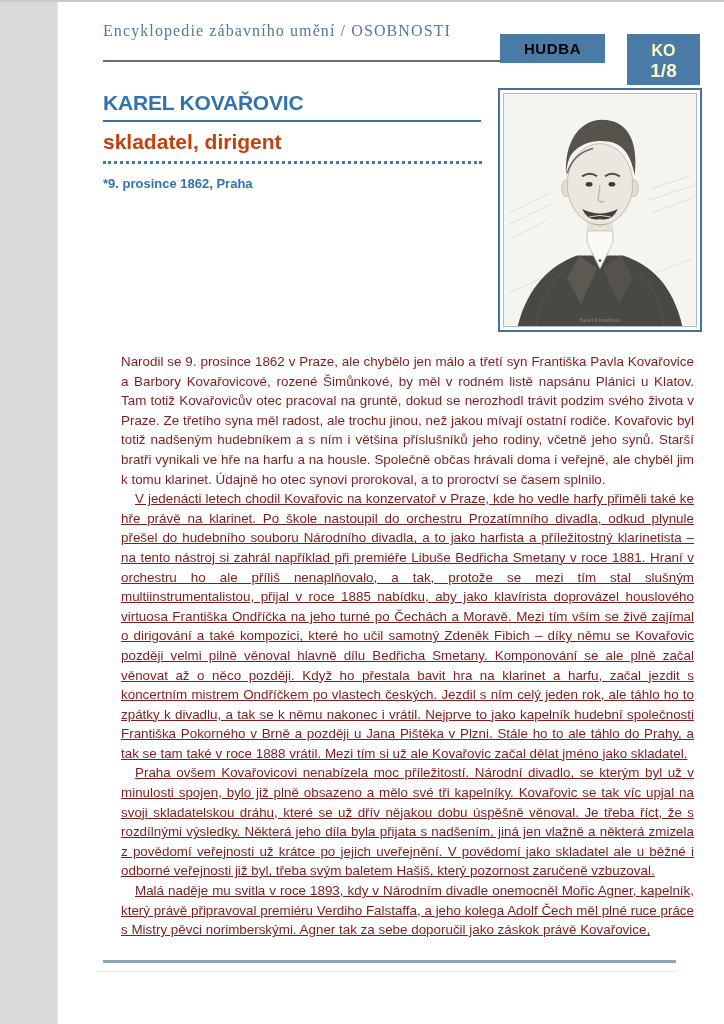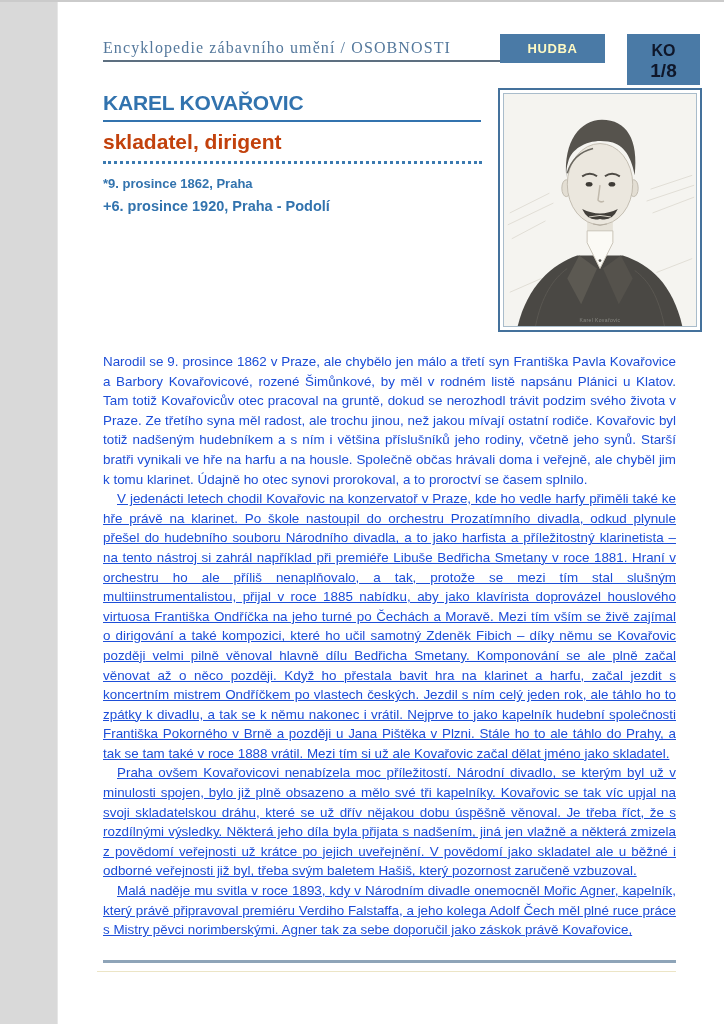--- a/index.html
+++ b/index.html
@@ -8,34 +8,34 @@
     background:#ffffff;
     font-family:"Liberation Sans",sans-serif;
     -webkit-font-smoothing:antialiased;
   }
   .page{position:relative;width:724px;height:1024px;background:#ffffff;overflow:hidden;}
   .side-strip{position:absolute;left:0;top:0;width:57px;height:1024px;background:#d9d9d9;border-right:1px solid #e6e6e6;}
   .top-edge{position:absolute;left:0;top:0;width:724px;height:2px;background:#cbcbcb;}
 
   
   .breadcrumb{
-    position:absolute;left:103px;top:39px;width:390px;
+    position:absolute;left:103px;top:22px;width:390px;
     font-family:"Liberation Serif",serif;
     font-size:16px;letter-spacing:1.1px;color:#54789c;white-space:nowrap;
   }
   .header-rule{position:absolute;left:103px;top:60px;width:398px;height:2px;background:#5d6f80;}
   .badge-hudba{
     position:absolute;left:500px;top:34px;width:105px;height:29px;
-    background:#4a7aa6;color:#fef9c3;
+    background:#4a7aa6;color:#000000;
     display:flex;align-items:center;justify-content:center;
-    font-size:13px;font-weight:700;letter-spacing:.6px;
+    font-size:15px;font-weight:700;letter-spacing:.6px;
   }
   .badge-ko{
     position:absolute;left:627px;top:34px;width:73px;height:51px;
-    background:#4a7aa6;color:#0f172a;text-align:center;
+    background:#4a7aa6;color:#fef9c3;text-align:center;
     padding-top:7px;box-sizing:border-box;line-height:1.2;
   }
   .badge-ko .code{font-size:16px;font-weight:700;display:block;}
   .badge-ko .num{font-size:19px;font-weight:700;display:block;}
 
   
   .title{
     position:absolute;left:103px;top:91px;width:380px;
     font-size:21px;font-weight:700;color:#3273ae;letter-spacing:-.2px;white-space:nowrap;
   }
@@ -58,22 +58,22 @@
     border:1px solid #a9bccb;box-sizing:border-box;background:#f5f4f0;overflow:hidden;
   }
   .portrait-inner svg{display:block;width:100%;height:100%;}
   .portrait-caption{
     position:absolute;left:0;right:0;bottom:3px;text-align:center;
     font-size:5px;color:#8a8a84;letter-spacing:.4px;
   }
 
   
   .body-text{
-    position:absolute;left:103px;top:352px;width:573px;height:602px;overflow:hidden;
-    font-size:13.4px;line-height:19.6px;color:#1d4ed8;text-align:justify;
+    position:absolute;left:121px;top:352px;width:573px;height:602px;overflow:hidden;
+    font-size:13.4px;line-height:19.6px;color:#7f1d1d;text-align:justify;
   }
   .body-text p{margin:0;}
   .body-text p + p{text-indent:14px;text-decoration:underline;}
 
   
   .footer-rule{position:absolute;left:103px;top:960px;width:573px;height:3px;background:#8ea4b8;}
   .footer-accent{position:absolute;left:97px;top:971px;width:579px;height:1px;background:#ece5c6;}
 </style>
 </head>
 <body>
@@ -88,21 +88,20 @@
   <div class="badge-ko">
     <span class="code">KO</span>
     <span class="num">1/8</span>
   </div>
 
   <div class="title">KAREL KOVAŘOVIC</div>
   <div class="title-rule"></div>
   <div class="subtitle">skladatel, dirigent</div>
   <div class="dotted-rule"></div>
   <div class="birth">*9. prosince 1862, Praha</div>
-  <div class="death">+6. prosince 1920, Praha - Podolí</div>
 
   <div class="portrait-frame">
     <div class="portrait-inner">
       <svg viewBox="0 0 198 234" preserveAspectRatio="xMidYMid slice" aria-hidden="true">
         <rect x="0" y="0" width="198" height="234" fill="#f5f4f0"></rect>
 
         <g stroke="#e1ded6" stroke-width="1">
           <line x1="8" y1="120" x2="48" y2="100"></line>
             <line x1="6" y1="132" x2="52" y2="110"></line>
           <line x1="150" y1="96" x2="192" y2="82"></line>

